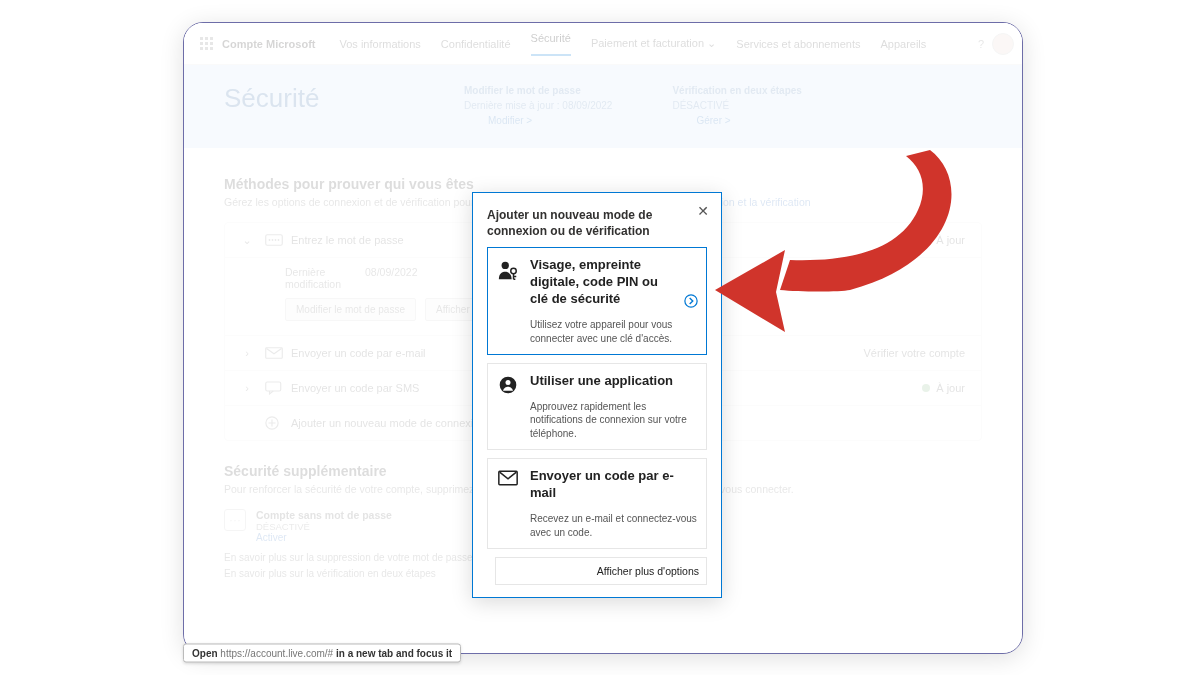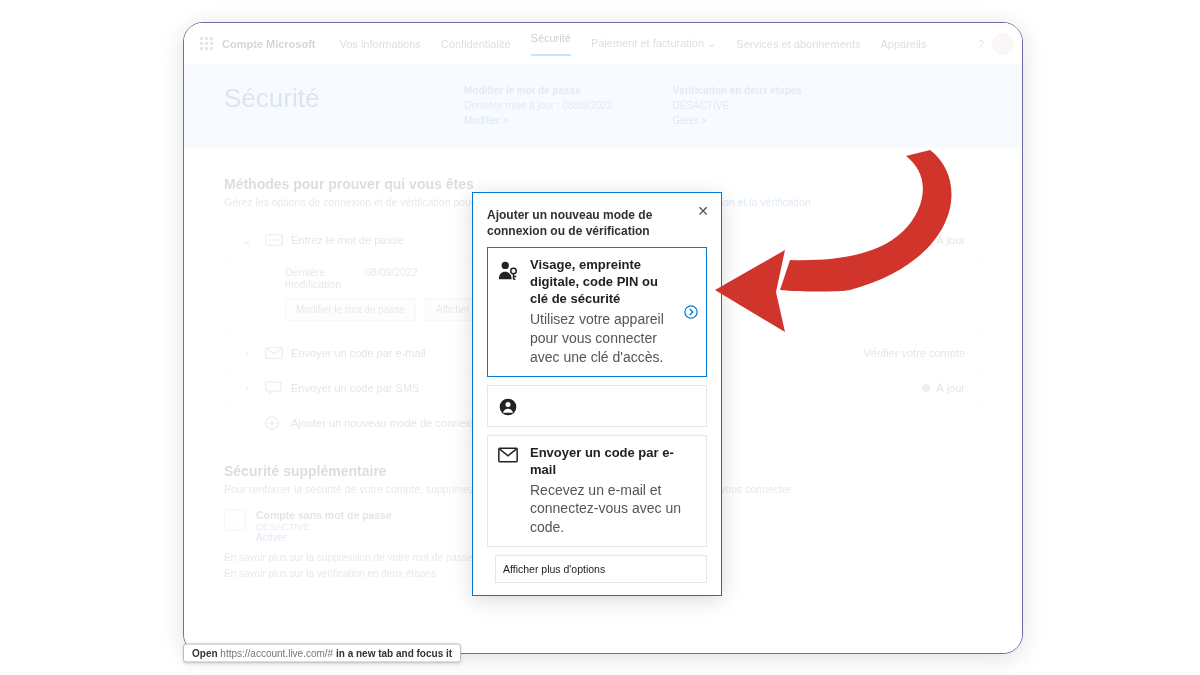--- a/index.html
+++ b/index.html
@@ -27,21 +27,21 @@
   .navlink.active{color:#000; border-bottom:2px solid #0078d4; padding-bottom:10px;}
   .nav .sp{flex:1;}
   .help{color:#888; margin:0 8px;}
   .avatar{width:22px;height:22px;border-radius:50%;background:#e8d8d0;border:1px solid #ccc;}
 
   
   .hero { background:#d7e7f7; padding:18px 40px 20px; color:#4a7ab0; display:flex; align-items:flex-start;}
   .hero h1 { font-size:26px; font-weight:400; color:#4a7ab0; flex:0 0 240px;}
   .hero-col { font-size:10px; line-height:1.5; margin-right:60px; color:#6d93bf;}
   .hero-col b{font-weight:600; display:block;}
-  .hero-link{color:#4a84c4;}
+  .hero-link{color:#4a84c4;margin-left:24px;}
 
   .content { padding: 18px 40px; font-size:11px; color:#666; overflow:auto; height:calc(100% - 42px - 88px - 20px);}
   .section-t{font-size:14px; font-weight:600; color:#555; margin:10px 0 4px;}
   .section-d{font-size:10.5px; color:#888; margin-bottom:14px;}
   .section-d a{color:#5b8bc9;}
 
   .card{border:1px solid #eee; border-radius:4px; padding:0; margin-bottom:22px;}
   .row{display:flex; align-items:center; padding:10px 16px; border-top:1px solid #f0f0f0; font-size:11px; color:#777;}
   .row:first-child{border-top:none;}
   .chev{width:12px; text-align:center; margin-right:12px; color:#888;}
@@ -67,23 +67,23 @@
   
   .modal { position:absolute; z-index:10; top:192px; left:472px; width:250px;
            background:#fff; border:1px solid #0078d4; box-shadow:0 4px 20px rgba(0,0,0,.15);
            padding:14px 14px 12px;}
   .m-title{font-size:12px; font-weight:600; color:#323130; padding-right:18px; line-height:1.35;}
   .m-close{position:absolute; top:10px; right:12px; font-size:14px; color:#555; cursor:pointer;}
   .opt{display:flex; gap:10px; padding:9px 8px; border:1px solid #e6e6e6; margin-top:8px; cursor:pointer;}
   .opt.active{border-color:#0078d4;}
   .opt-ic{width:24px; flex:0 0 24px; display:flex; align-items:flex-start; justify-content:center; padding-top:2px;}
   .opt-t{font-size:13px; font-weight:600; color:#222; line-height:1.3;}
-  .opt-d{font-size:14px; color:#555; line-height:1.35; margin-top:2px;}
+  .opt-d{font-size:10px; color:#555; line-height:1.35; margin-top:10px;}
   .opt-arrow{color:#0078d4; font-size:13px; align-self:center; margin-left:auto;}
-  .more{text-align:left; border:1px solid #e6e6e6; font-size:10.5px; color:#222;
+  .more{text-align:right; border:1px solid #e6e6e6; font-size:10.5px; color:#222;
         padding:7px; margin-top:8px; cursor:pointer;margin-left:8px;}
 
   
   .redarrow{position:absolute; z-index:20; top:140px; left:690px; width:280px; height:210px; pointer-events:none;}
 
   
   .status{position:absolute; left:183px; bottom:22px; transform:translateY(50%);
           background:#fff; border:1px solid #bbb; border-radius:3px; padding:3px 8px;
           font-size:10px; color:#333; box-shadow:0 1px 3px rgba(0,0,0,.12); z-index:30;}
   .status b{font-weight:700;}
@@ -260,20 +260,24 @@
   </div>
 
   <div class="opt">
     <div class="opt-ic">
       <svg viewBox="0 0 24 24" width="20" height="20">
           <circle cx="12" cy="12" r="10" fill="#222"></circle>
           <circle cx="12" cy="9" r="3" fill="#fff"></circle>
           <path d="M6 19 C7 15 10 14 12 14 C14 14 17 15 18 19" fill="#fff"></path>
         </svg>
     </div>
+    <div>
+      <div class="opt-t">Utiliser une application</div>
+      <div class="opt-d">Approuvez rapidement les notifications de connexion sur votre téléphone.</div>
+    </div>
   </div>
 
   <div class="opt">
     <div class="opt-ic">
       <svg viewBox="0 0 24 18" width="20" height="16">
           <rect x="1" y="1" width="22" height="16" rx="1" fill="none" stroke="#222" stroke-width="1.8"></rect>
           <path d="M2 2 L12 10 L22 2" fill="none" stroke="#222" stroke-width="1.8"></path>
         </svg>
     </div>
     <div>

